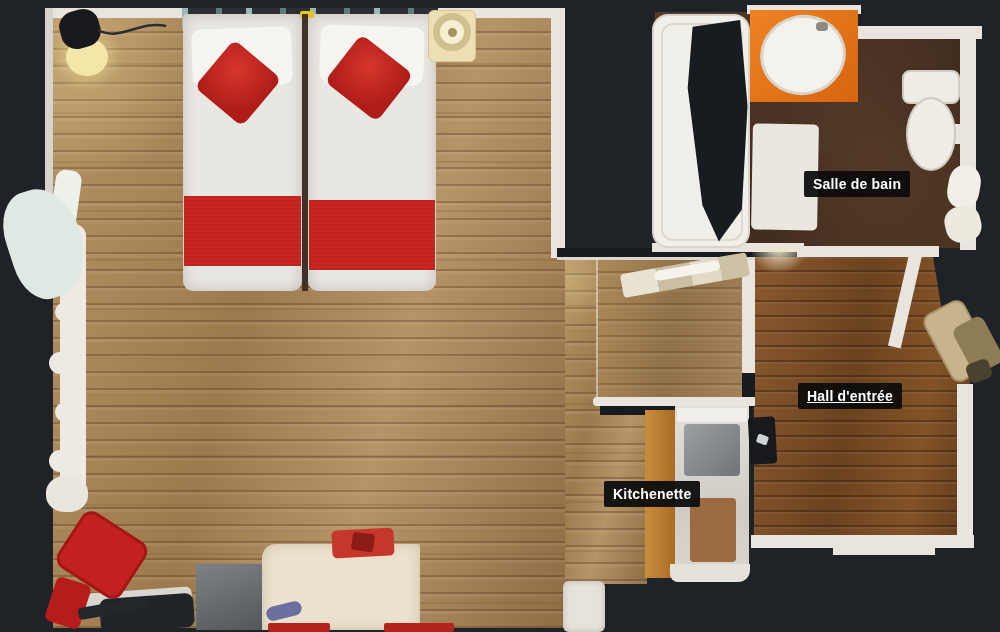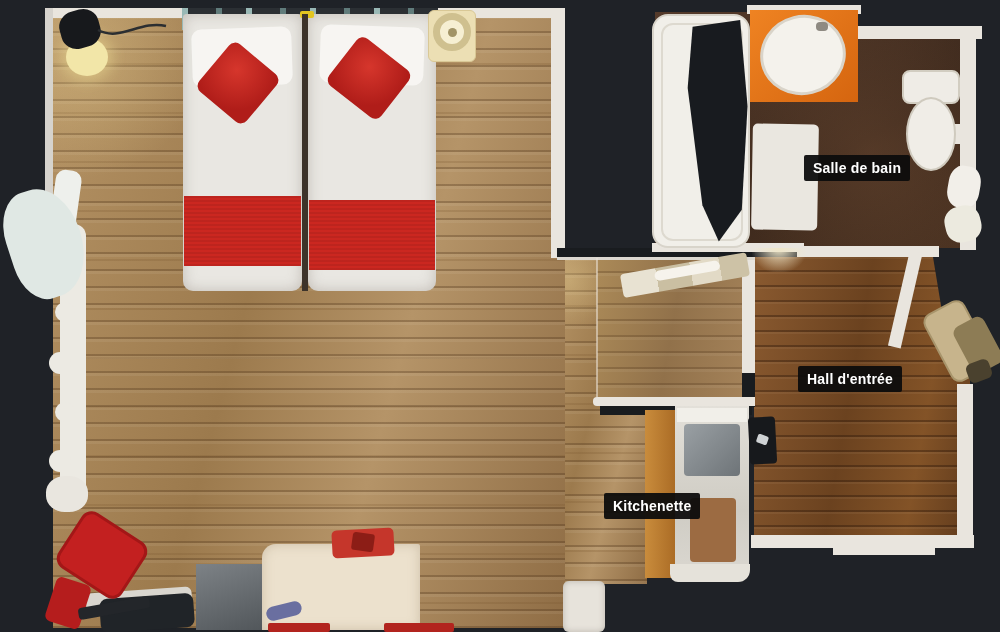--- a/index.html
+++ b/index.html
@@ -156,17 +156,17 @@
   <div class="abs" style="left:86px;top:590px;width:106px;height:22px;background:#d9d6cf;border-radius:6px;transform:rotate(-4deg);z-index:10;"></div>
   <div class="abs" style="left:196px;top:564px;width:70px;height:66px;background:linear-gradient(160deg,#7d8286,#51565a);z-index:11;"></div>
   <div class="abs" style="left:262px;top:544px;width:158px;height:86px;background:#ece1cd;border-radius:14px 2px 0 0;box-shadow:inset 0 0 12px rgba(150,130,100,.35);z-index:11;"></div>
   <div class="abs" style="left:332px;top:529px;width:62px;height:28px;background:#c5362b;border-radius:5px;transform:rotate(-3deg);z-index:13;"></div>
   <div class="abs" style="left:352px;top:533px;width:22px;height:18px;background:#8c1d16;border-radius:3px;transform:rotate(8deg);z-index:14;"></div>
   <div class="abs" style="left:266px;top:604px;width:36px;height:14px;background:#6a6fa0;border-radius:7px;transform:rotate(-14deg);z-index:12;"></div>
   <div class="abs" style="left:268px;top:623px;width:62px;height:9px;background:#b2241e;border-radius:2px;z-index:13;"></div>
   <div class="abs" style="left:384px;top:623px;width:70px;height:9px;background:#b2241e;border-radius:2px;z-index:13;"></div>
   <div class="abs" style="left:563px;top:581px;width:42px;height:51px;background:#e7e3db;border-radius:6px;box-shadow:inset 0 0 6px rgba(120,115,105,.4);z-index:12;"></div>
 
-  <div class="room-label" style="left:804px;top:155px;">Salle de bain</div>
-  <div class="room-label" style="left:798px;top:366px;">Hall d'entrée</div>
-  <div class="room-label" style="left:604px;top:493px;text-align:right;">Kitchenette</div>
+  <div class="room-label" style="left:804px;top:171px;">Salle de bain</div>
+  <div class="room-label" style="left:798px;top:383px;text-decoration:underline;">Hall d'entrée</div>
+  <div class="room-label" style="left:604px;top:481px;text-align:right;">Kitchenette</div>
 
 </div>
 
 </body></html>

